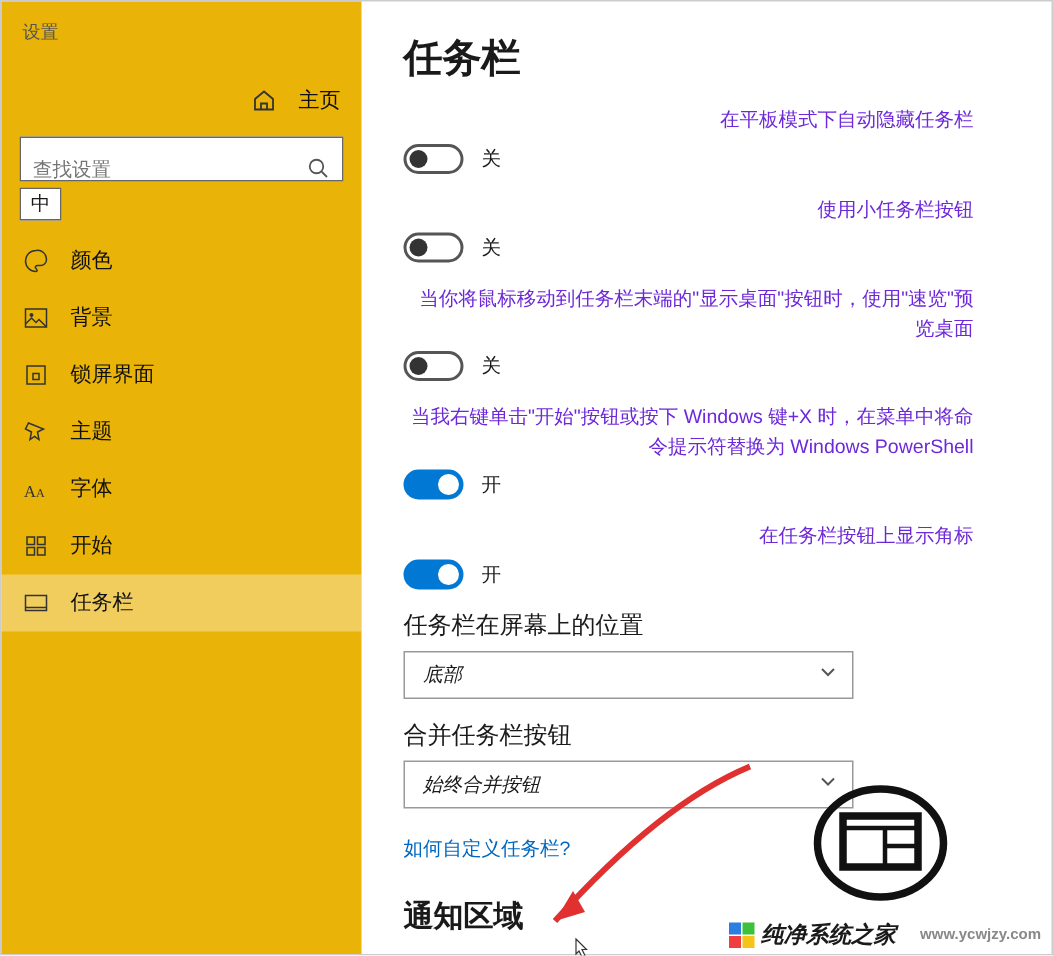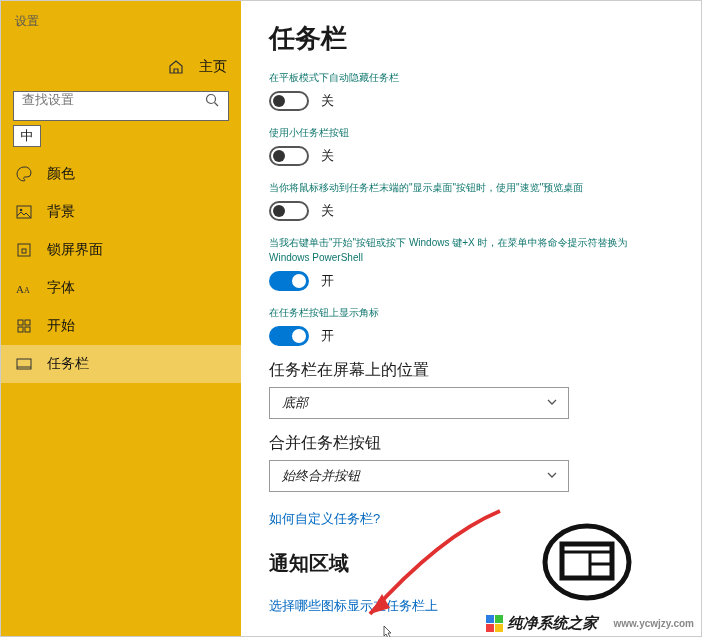--- a/index.html
+++ b/index.html
@@ -8,34 +8,34 @@
   font-family: "Microsoft YaHei", "Segoe UI", sans-serif;
   font-size: 13px; color: #1a1a1a; background: #fff; overflow: hidden; position: relative;
 }
 .app { display: flex; width: 100%; height: 100%; border: 1px solid #ccc; }
 .sidebar { width: 240px; background: #eab308; flex-shrink: 0; padding-top: 8px; }
 .sb-row { display: flex; align-items: center; height: 36px; padding: 0 14px; cursor: pointer; }
 .sb-row.home { margin-top: 16px; margin-bottom: 6px; justify-content: flex-end; }
 .sb-row .icon { width: 18px; height: 18px; display: flex; align-items: center; justify-content: center; margin-right: 14px; }
 .sb-row .label { font-size: 14px; color: #111; }
 .window-title { font-size: 12px; color: #555; padding-left: 14px; height: 24px; display: flex; align-items: center; }
-.searchbox { margin: 0 12px 4px 12px; border: 1px solid #666; background: #fff; height: 30px; display: flex; align-items: flex-start; padding: 0 8px; }
+.searchbox { margin: 0 12px 4px 12px; border: 1px solid #666; background: #fff; height: 30px; display: flex; align-items: flex-end; padding: 0 8px; }
 .searchbox input { flex: 1; border: none; outline: none; font-size: 13px; background: transparent; }
 .searchbox .sicon { width: 16px; height: 16px; display: flex; align-items: center; justify-content: center; color: #555; }
 .ime-badge { border: 1px solid #666; background: #fff; width: 28px; height: 22px; display: flex; align-items: center; justify-content: center; font-size: 13px; margin-left: 12px; margin-top: 2px; position: relative; z-index: 2; }
 .sb-section { margin-top: 8px; }
 .sb-item { display: flex; align-items: center; height: 38px; padding: 0 14px; cursor: pointer; }
 .sb-item .icon { width: 18px; height: 18px; display: flex; align-items: center; justify-content: center; margin-right: 14px; color: #333; }
 .sb-item .label { font-size: 14px; color: #111; }
 .sb-item.active { background: rgba(255,255,255,0.35); }
 
 .main { flex: 1; padding: 20px 30px 20px 28px; overflow: hidden; }
 .page-title { font-size: 26px; font-weight: 600; margin-bottom: 14px; }
 .setting { margin-bottom: 14px; max-width: 380px; }
-.setting .desc { font-size: 10px; color: #0f766e; margin-bottom: 6px; line-height: 1.5; }
+.setting .desc { font-size: 13px; color: #6d28d9; margin-bottom: 6px; line-height: 1.5; text-align: right; }
 .toggle-row { display: flex; align-items: center; }
 .toggle { width: 40px; height: 20px; border-radius: 10px; position: relative; cursor: pointer; flex-shrink: 0; }
 .toggle.off { border: 2px solid #555; background: #fff; }
 .toggle.off::after { content: ""; position: absolute; left: 2px; top: 2px; width: 12px; height: 12px; border-radius: 50%; background: #333; }
 .toggle.on { background: #0078d4; }
 .toggle.on::after { content: ""; position: absolute; right: 3px; top: 3px; width: 14px; height: 14px; border-radius: 50%; background: #fff; }
 .toggle-label { margin-left: 12px; font-size: 13px; }
 .select-label { font-size: 16px; margin-bottom: 6px; }
 .selectbox { border: 1px solid #999; height: 32px; display: flex; align-items: center; justify-content: space-between; padding: 0 10px 0 12px; cursor: pointer; font-size: 13px; background: #fff; max-width: 300px; font-style: italic; }
 .chev { color: #555; }
@@ -103,20 +103,28 @@
         <span class="icon">
             <svg width="16" height="16" viewBox="0 0 16 16">
               <rect x="2" y="2" width="12" height="12" fill="none" stroke="#333"></rect>
               <rect x="6" y="7" width="4" height="4" fill="none" stroke="#333"></rect>
             </svg>
           </span>
         <span class="label">锁屏界面</span>
       </div>
       <div class="sb-item">
         <span class="icon">
+            <svg width="16" height="16" viewBox="0 0 16 16">
+              <path d="M3 2l10 4-4 2 1 5-3-2-3 2 1-5-4-2z" fill="none" stroke="#333"></path>
+            </svg>
+          </span>
+        <span class="label">主题</span>
+      </div>
+      <div class="sb-item">
+        <span class="icon">
             <svg width="16" height="14" viewBox="0 0 16 14">
               <text x="0" y="12" font-size="11" font-family="serif" fill="#333">A</text>
               <text x="8" y="12" font-size="8" font-family="serif" fill="#333">A</text>
             </svg>
           </span>
         <span class="label">字体</span>
       </div>
       <div class="sb-item">
         <span class="icon">
             <svg width="16" height="16" viewBox="0 0 16 16">

